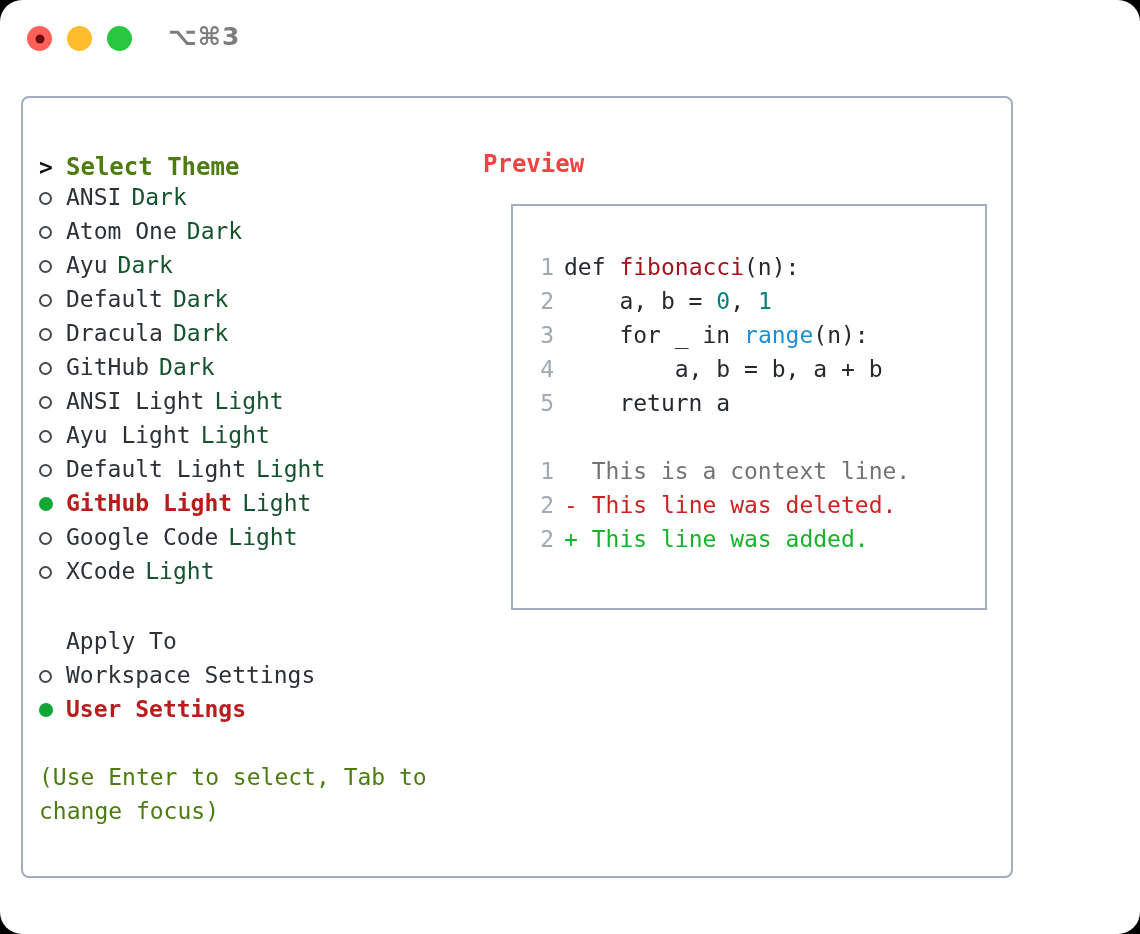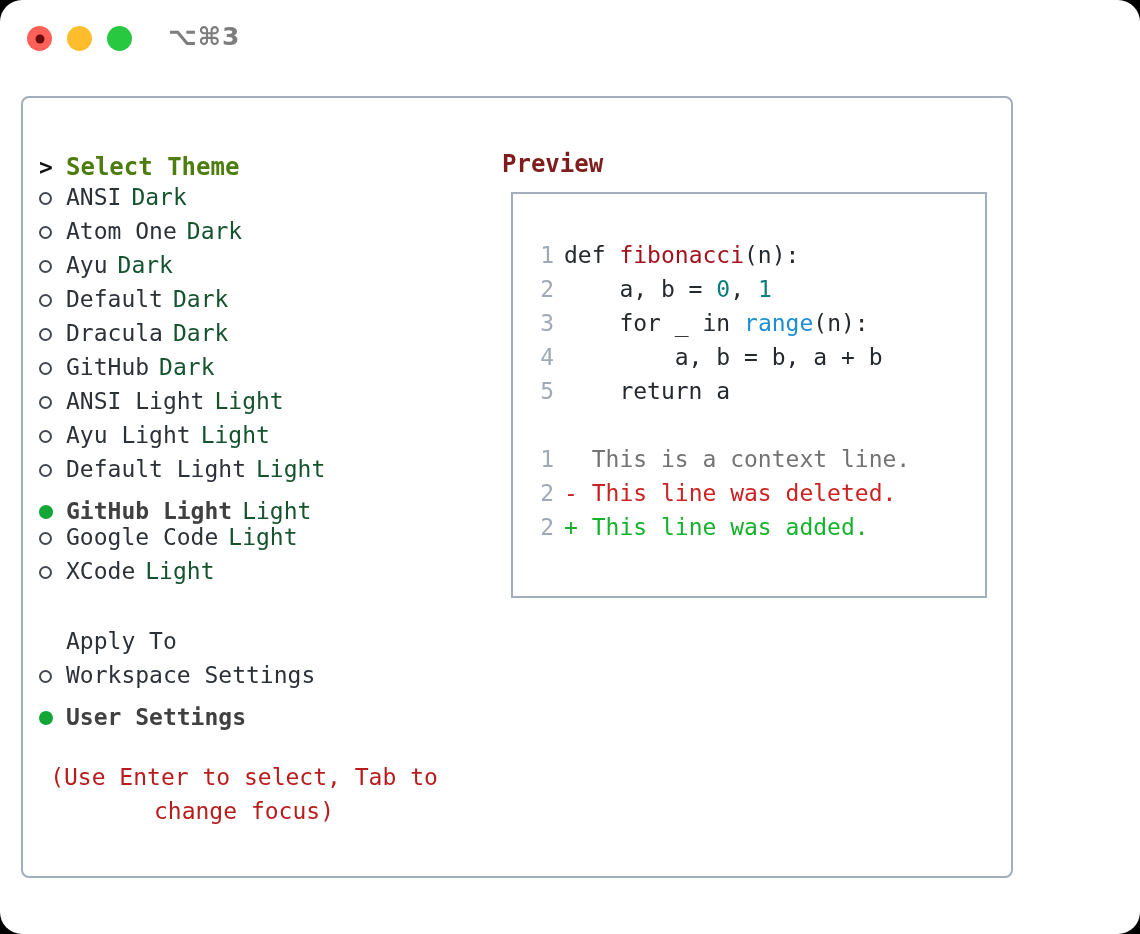--- a/index.html
+++ b/index.html
@@ -117,59 +117,57 @@
   }
   .label {
     color: #2c3138;
   }
   .row.header .label {
     font-weight: bold;
     color: #4d7c0f;
     font-size: 24px;
   }
   .row.selected .label {
-    color: #404040;
-    font-weight: bold;
-    margin-top: 8px;
+    color: #b91c1c;
+    font-weight: bold;
   }
   .tag {
     color: #14532d;
     margin-left: 10px;
   }
   .row.section-title {
     margin-top: 36px;
   }
   .row.section-title .label {
     color: #2c3138;
   }
 
   #hint {
     position: absolute;
     left: 16px;
     top: 662px;
     width: 410px;
     font-size: 23px;
     line-height: 34px;
-    color: #b91c1c;
-    text-align: center;
+    color: #4d7c0f;
   }
 
   
   #preview-label {
     position: absolute;
-    left: 479px;
+    left: 460px;
     top: 52px;
     font-size: 24px;
     font-weight: bold;
-    color: #7f1d1d;
+    color: #ef4444;
   }
   #preview-box {
     position: absolute;
     left: 488px;
-    top: 94px;
+    top: 106px;
     width: 476px;
     height: 406px;
     border: 2px solid #a3aebd;
     box-sizing: border-box;
     background: #ffffff;
   }
   #code {
     position: absolute;
     left: 17px;
     top: 44px;

